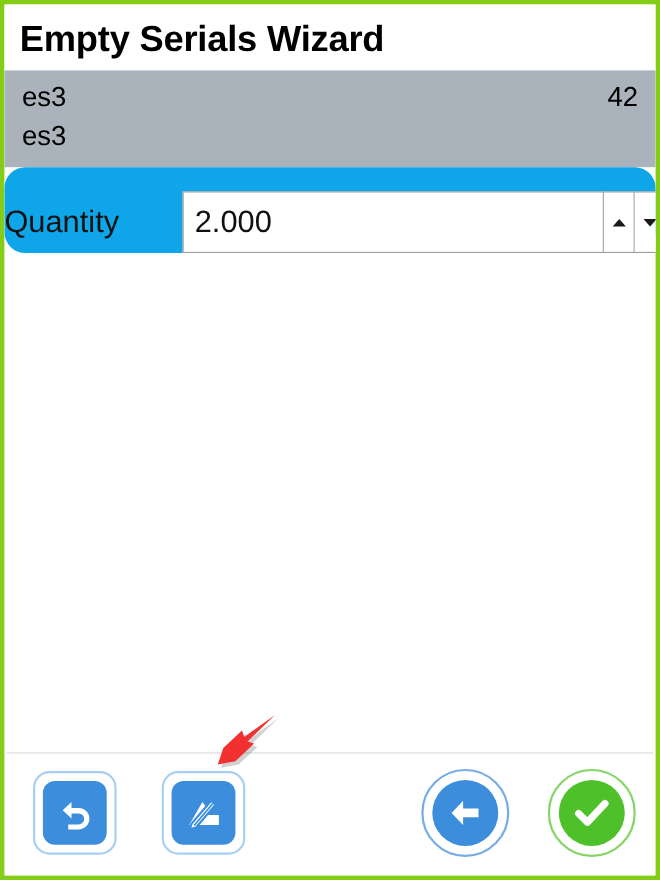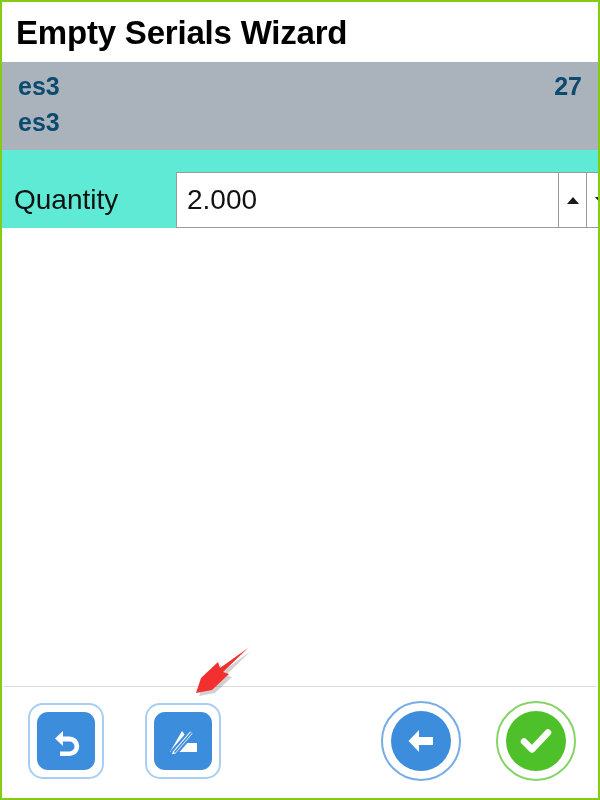--- a/index.html
+++ b/index.html
@@ -10,21 +10,21 @@
     background: #ffffff;
     font-family: "Liberation Sans", sans-serif;
     overflow: hidden;
   }
 
   #app {
     position: relative;
     width: 600px;
     height: 800px;
     background: #ffffff;
-    border: 2px solid #84cc16;
+    border: 4px solid #84cc16;
     overflow: hidden;
   }
 
   
   #title-bar {
     height: 60px;
     background: #ffffff;
     display: flex;
     align-items: center;
     padding: 0 0 0 14px;
@@ -44,29 +44,29 @@
     height: 88px;
   }
   .banner-row {
     display: flex;
     justify-content: space-between;
     align-items: baseline;
     height: 36px;
   }
   .banner-text {
     font-size: 25px;
-    color: #0c4a6e;
+    color: #000000;
     line-height: 36px;
-    font-weight: bold;
   }
 
   
   #form-area {
-    padding: 22px 16px 0 12px;
-    background: #5eead4;
+    padding: 22px 16px 0 0;
+    background: #0ea5e9;
+    border-radius: 19px;
   }
   .field-row {
     display: flex;
     align-items: center;
   }
   .field-label {
     font-size: 28px;
     color: #111111;
     width: 162px;
     flex: 0 0 auto;
@@ -198,21 +198,21 @@
 
 <div id="app">
 
   <div id="title-bar">
     <div id="title-text">Empty Serials Wizard</div>
   </div>
 
   <div id="item-banner">
     <div class="banner-row">
       <span class="banner-text">es3</span>
-      <span class="banner-text">27</span>
+      <span class="banner-text">42</span>
     </div>
     <div class="banner-row">
       <span class="banner-text">es3</span>
     </div>
   </div>
 
   <div id="form-area">
     <div class="field-row">
       <label class="field-label">Quantity</label>
 

